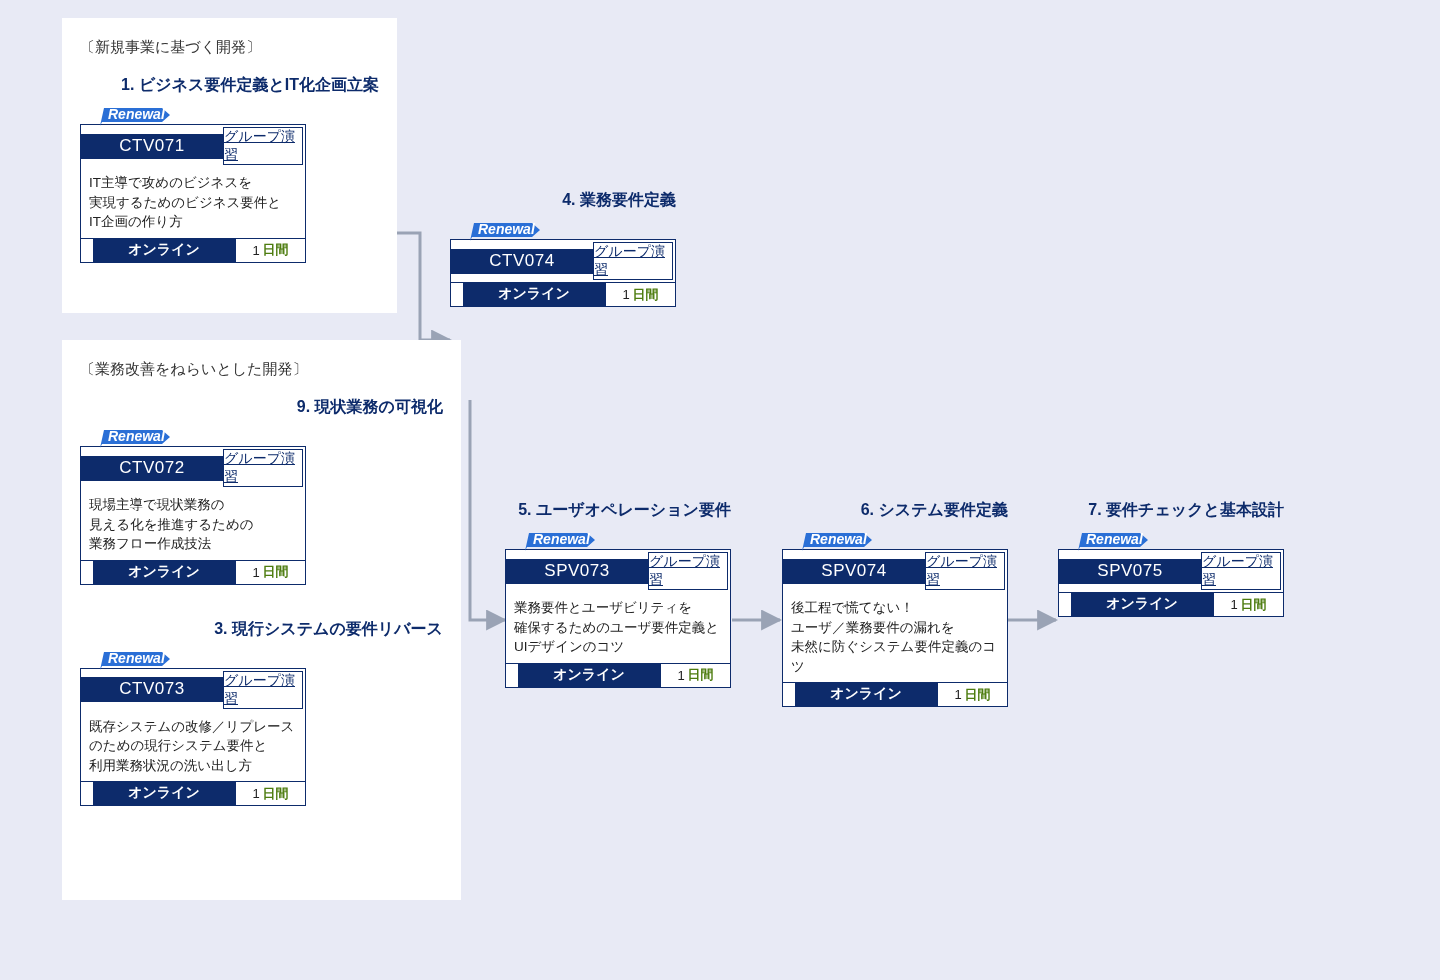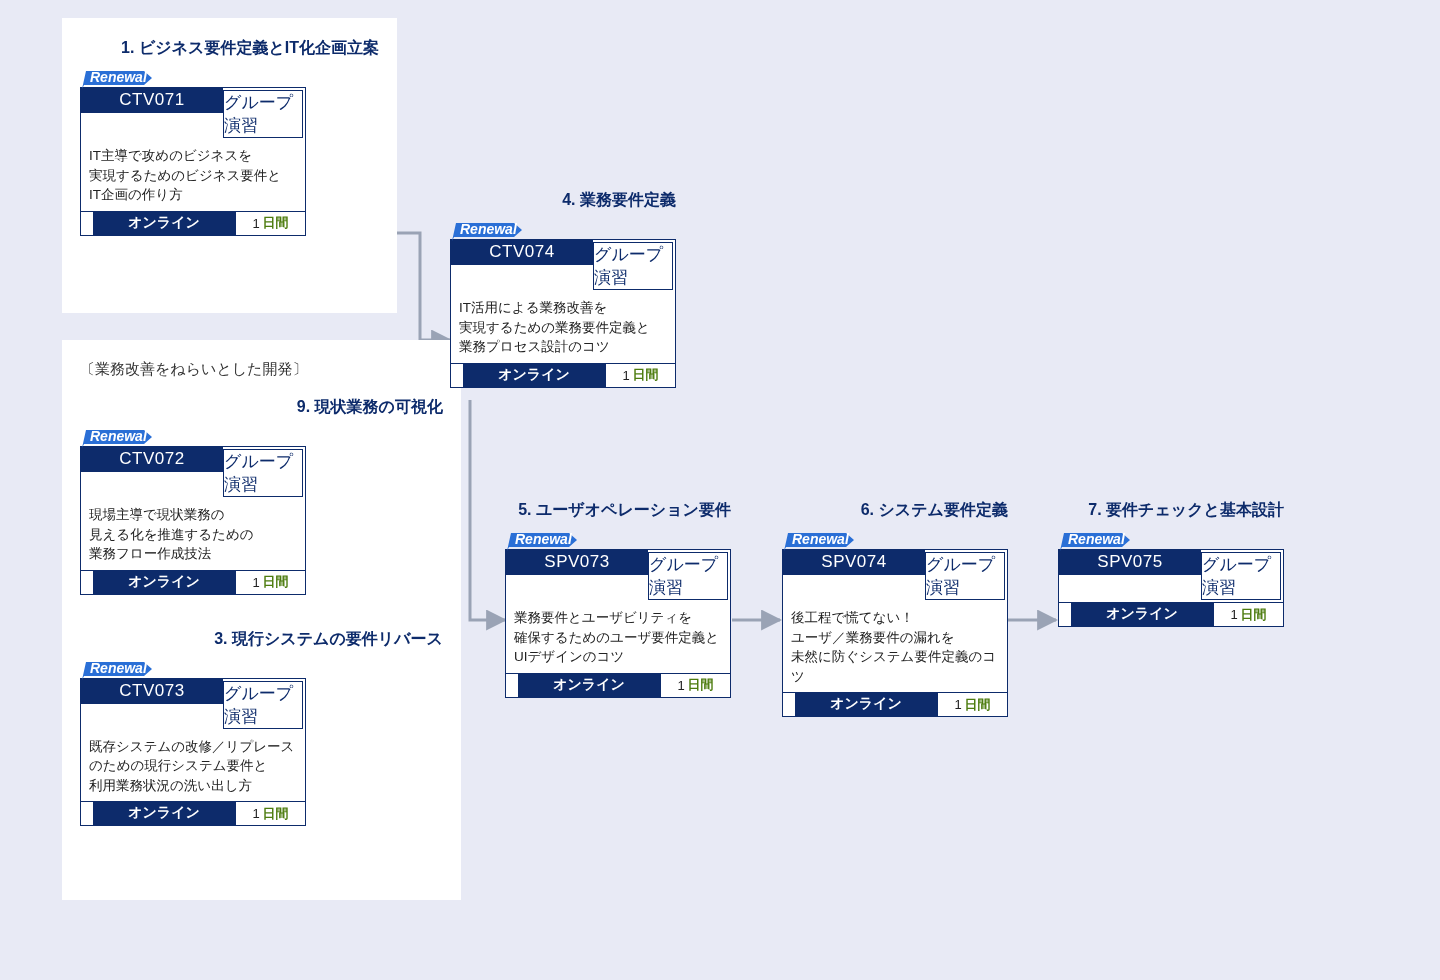--- a/index.html
+++ b/index.html
@@ -28,59 +28,60 @@
     font-weight: bold;
     font-size: 16px;
     margin-bottom: 10px;
     text-align: right;
   }
   .renewal {
     position: relative;
     width: 68px;
     height: 20px;
     margin-bottom: -2px;
-    margin-left: 2px;
+    margin-left: 20px;
   }
   .renewal svg { display:block;}
   .renewal-text {
     font-family: "Brush Script MT", cursive, sans-serif;
     font-style: italic;
     fill: #ffffff;
     font-size: 14px;
     font-weight: 600;
   }
   .card {
     width: 226px;
     border: 1.5px solid #0d2b6b;
     background: #fff;
   }
   .card-head {
     display: flex;
-    align-items: flex-start;
+    align-items: center;
   }
   .card-code {
     flex: 1;
     background: #0d2b6b;
     color: #fff;
     font-size: 17px;
     text-align: center;
     padding: 2px 0 3px;
     letter-spacing: 0.5px;
   }
   .card-tag {
     width: 80px;
     background: #fff;
     color: #0d2b6b;
     border: 1.5px solid #0d2b6b;
-    font-size: 17px;
+    font-size: 14px;
     display: flex;
     align-items: center;
     justify-content: center;
     margin: 2px 2px 2px 0;
     font-weight: 500;
+    text-decoration: underline;
   }
   .card-body {
     padding: 6px 8px 6px 8px;
     color: #222;
     font-size: 13.5px;
     line-height: 1.45;
     min-height: 62px;
   }
   .card-foot {
     display: flex;
@@ -136,20 +137,21 @@
   <path d="M 300 808 L 420 808 L 420 558" fill="none" stroke="#9aa3b5" stroke-width="3"></path>
 
   <path d="M 470 400 L 470 620 L 505 620" fill="none" stroke="#9aa3b5" stroke-width="3" marker-end="url(#arrow)"></path>
 
   <path d="M 732 620 L 780 620" fill="none" stroke="#9aa3b5" stroke-width="3" marker-end="url(#arrow)"></path>
 
   <path d="M 1008 620 L 1056 620" fill="none" stroke="#9aa3b5" stroke-width="3" marker-end="url(#arrow)"></path>
 </svg>
 
 <div class="panel" style="left:62px; top:18px; width:335px; height:295px;">
+  <div class="panel-title">〔新規事業に基づく開発〕</div>
   <div class="section-title">1. ビジネス要件定義とIT化企画立案</div>
   <div class="renewal">
     <svg width="70" height="22" viewBox="0 0 70 22">
         <polygon points="0,20 4,2 62,2 70,9 62,16 2,16" fill="#2a6fd6"></polygon>
         <text x="8" y="13" class="renewal-text">Renewal</text>
       </svg>
   </div>
   <div class="card">
     <div class="card-head">
       <div class="card-code">CTV071</div>
@@ -226,23 +228,20 @@
     <svg width="70" height="22" viewBox="0 0 70 22">
         <polygon points="0,20 4,2 62,2 70,9 62,16 2,16" fill="#2a6fd6"></polygon>
         <text x="8" y="13" class="renewal-text">Renewal</text>
       </svg>
   </div>
   <div class="card">
     <div class="card-head">
       <div class="card-code">CTV074</div>
       <div class="card-tag">グループ演習</div>
     </div>
-    <div class="card-body" style="white-space:pre-line">IT活用による業務改善を
-実現するための業務要件定義と
-業務プロセス設計のコツ</div>
     <div class="card-foot">
       <div class="card-mode">オンライン</div>
       <div class="card-dur">
           <span class="n">1</span>
           <span class="u">日間</span>
         </div>
     </div>
   </div>
 </div>
 

